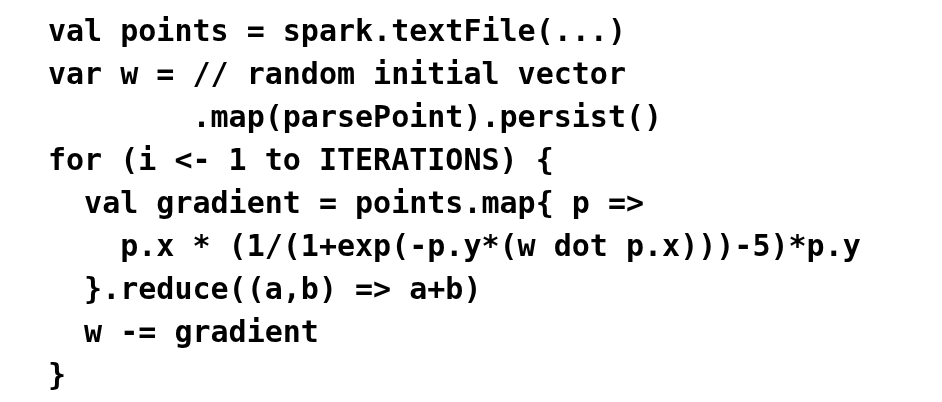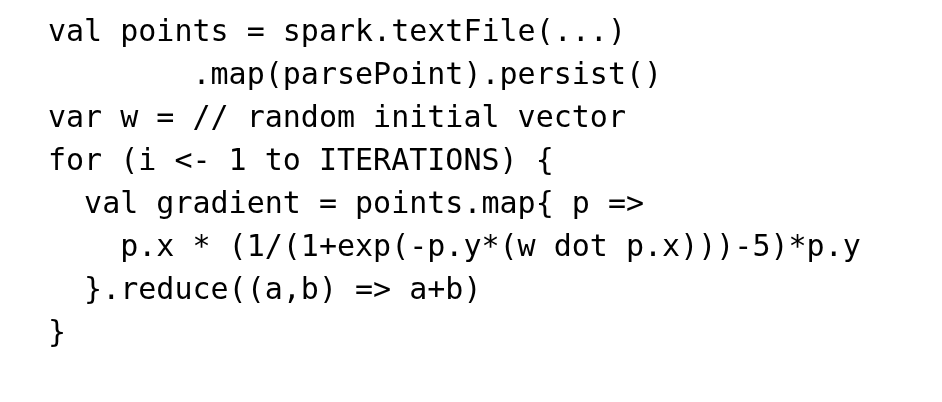--- a/index.html
+++ b/index.html
@@ -13,34 +13,35 @@
     overflow: hidden;
     position: relative;
   }
   .code-block {
     position: absolute;
     left: 48px;
     top: 9px;
     font-family: "DejaVu Sans Mono", monospace;
     font-size: 30px;
     line-height: 43px;
-    font-weight: 400;
+    font-weight: 700;
     color: #000000;
     letter-spacing: 0;
   }
   .code-line {
     white-space: pre;
     height: 43px;
   }
 </style>
 </head>
 <body>
 
 <div class="code-block">
   <div class="code-line">val points = spark.textFile(...)</div>
+  <div class="code-line">var w = // random initial vector</div>
   <div class="code-line">        .map(parsePoint).persist()</div>
-  <div class="code-line">var w = // random initial vector</div>
   <div class="code-line">for (i &lt;- 1 to ITERATIONS) {</div>
   <div class="code-line">  val gradient = points.map{ p =&gt;</div>
   <div class="code-line">    p.x * (1/(1+exp(-p.y*(w dot p.x)))-5)*p.y</div>
   <div class="code-line">  }.reduce((a,b) =&gt; a+b)</div>
+  <div class="code-line">  w -= gradient</div>
   <div class="code-line">}</div>
 </div>
 
 </body></html>

